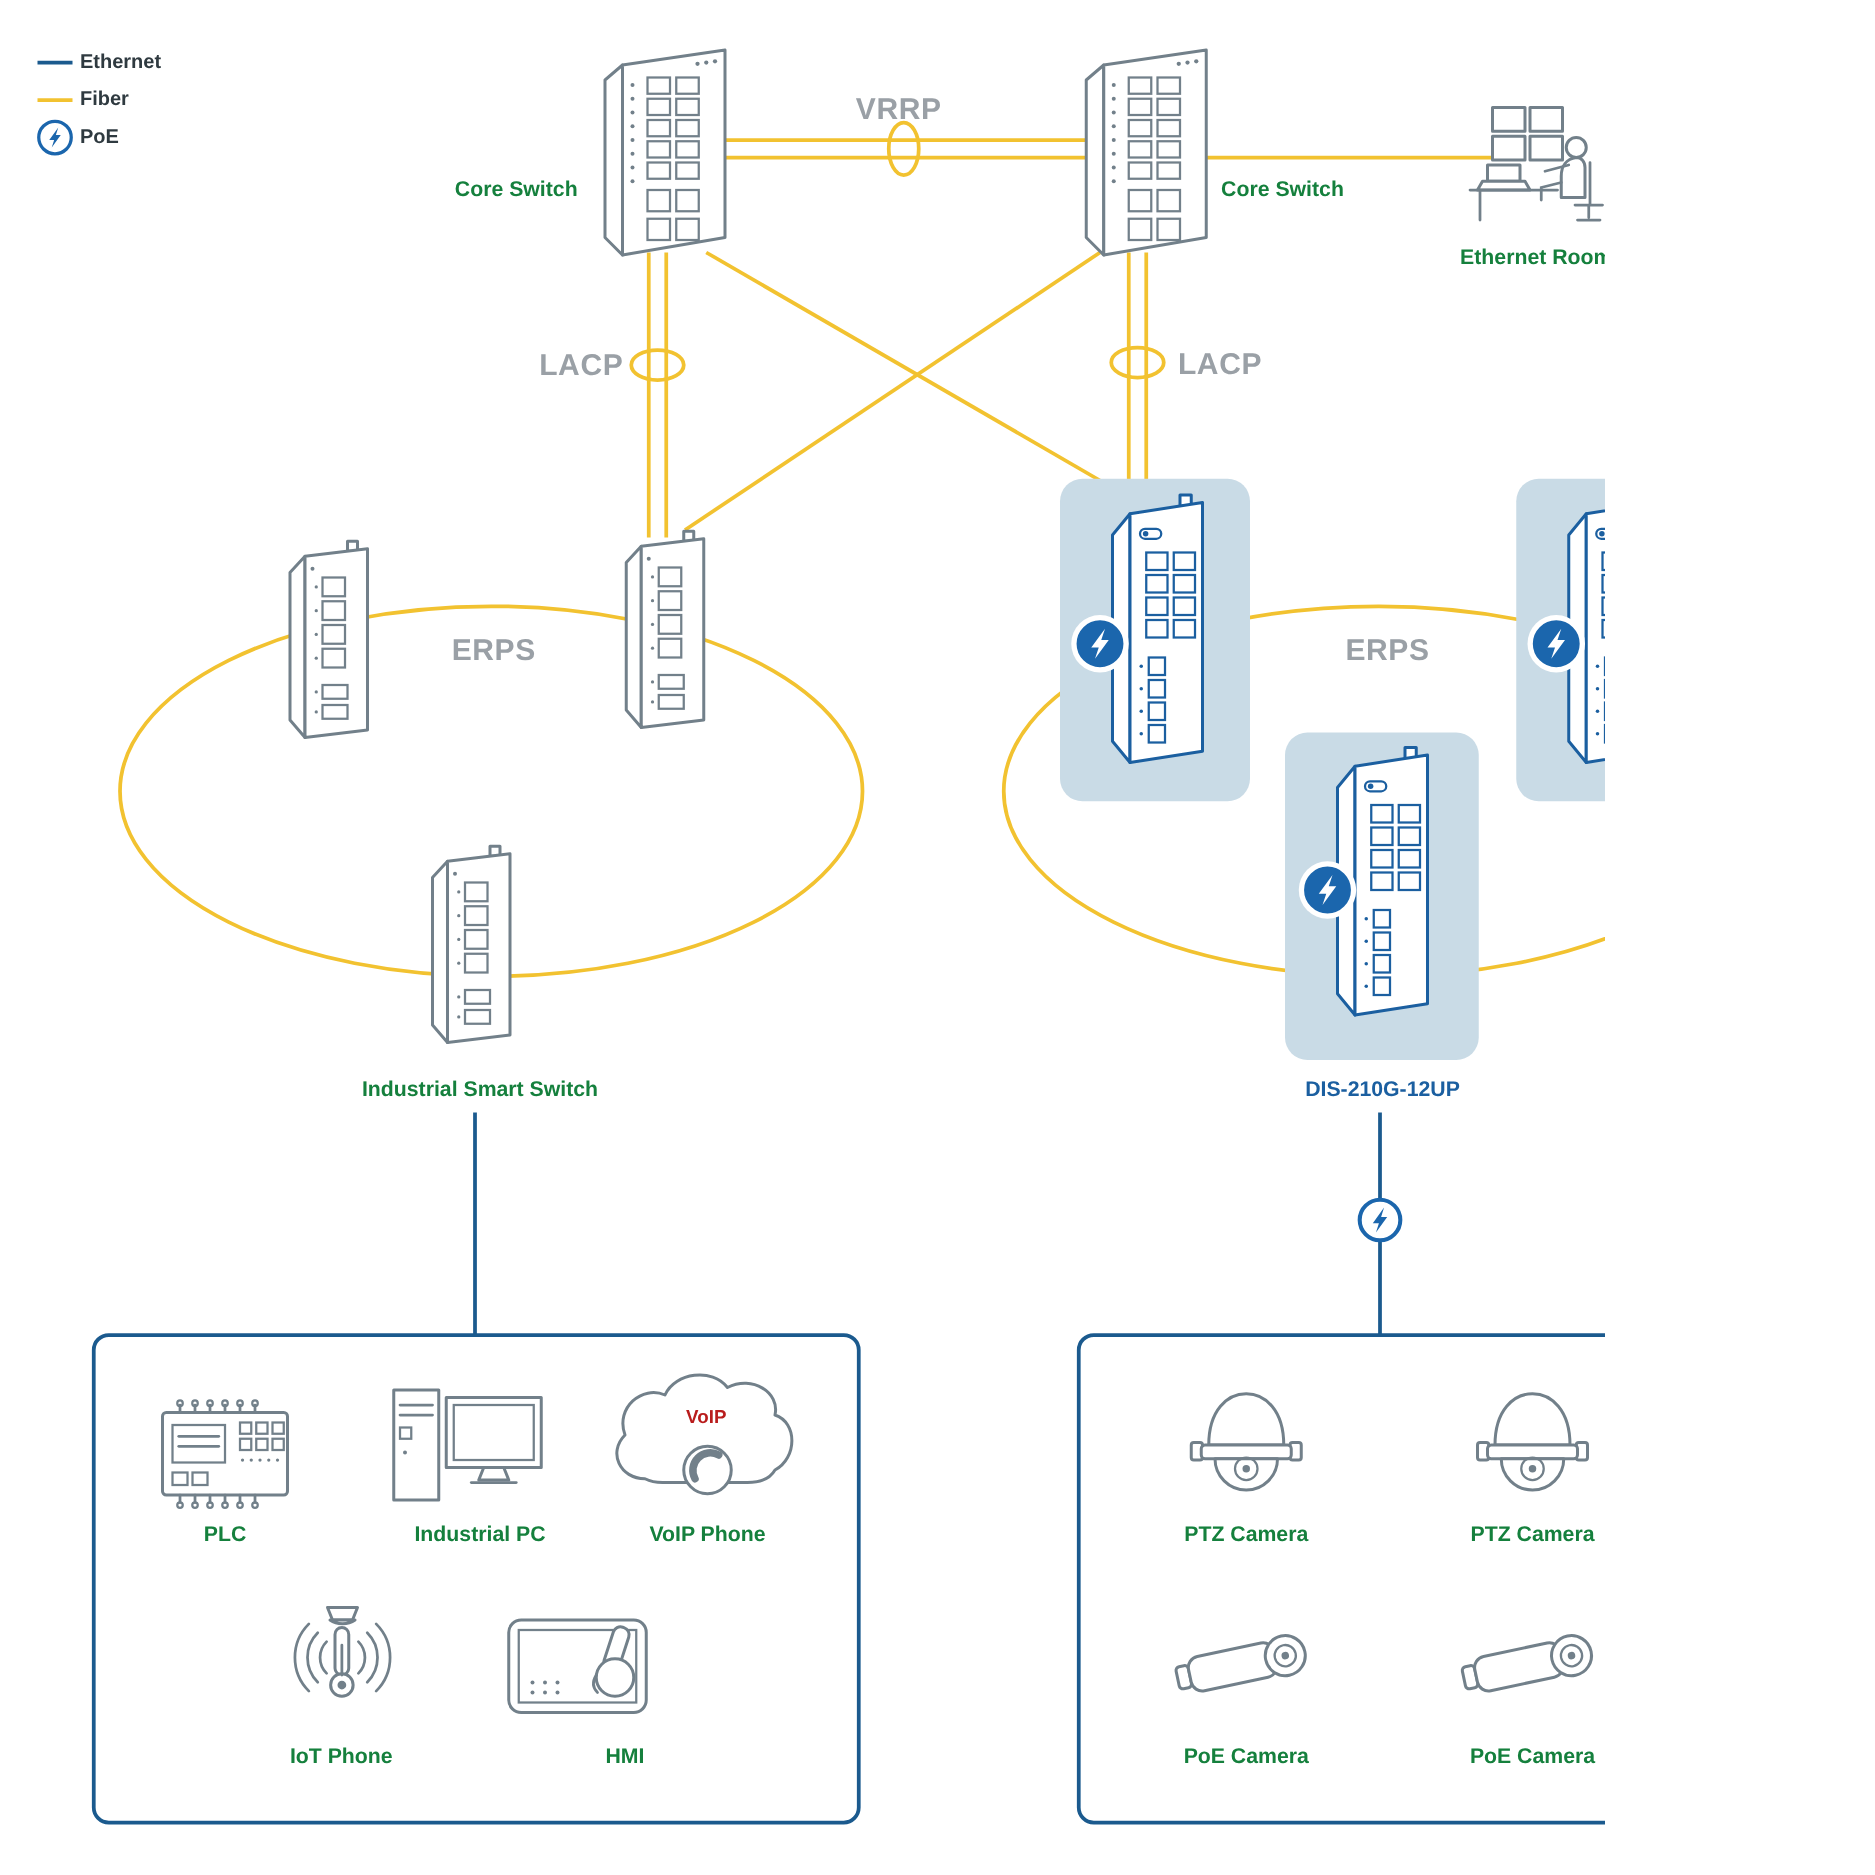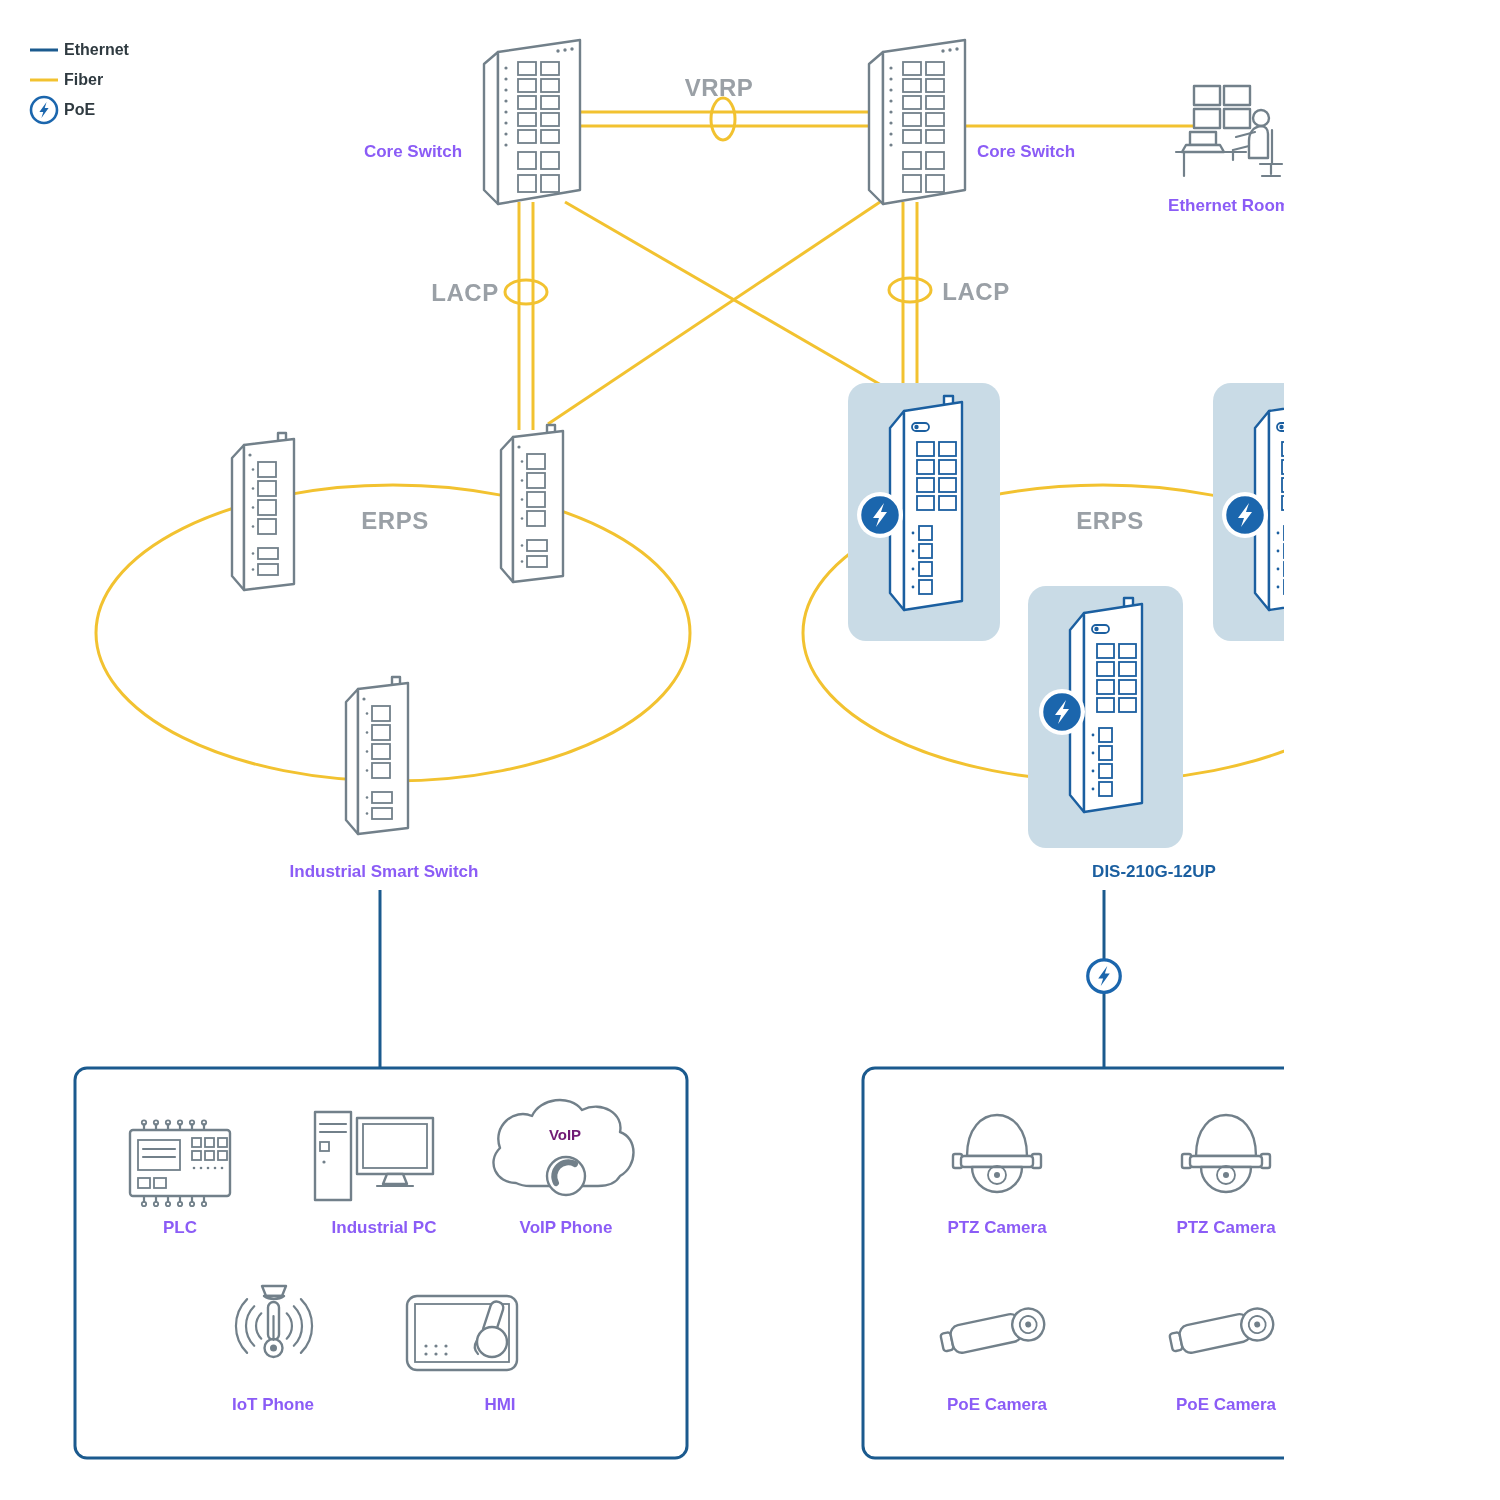--- a/index.html
+++ b/index.html
@@ -18,25 +18,25 @@
   .dotg    { fill:#72808a; stroke:none; }
   .port    { stroke:#72808a; stroke-width:1.8; fill:#fff; }
   .blueDev { stroke:#1b5fa0; stroke-width:2.4; fill:#fff; stroke-linejoin:round; }
   .portB   { stroke:#1b5fa0; stroke-width:1.8; fill:#fff; }
   .dotb    { fill:#1b5fa0; stroke:none; }
   .hl      { fill:#c9dbe6; stroke:none; }
   .bigbox  { fill:#fff; stroke:#1b5a8e; stroke-width:3; }
 
   
   .lbl { position:absolute; transform:translate(-50%,-50%); font-weight:700;
-         font-size:17px; color:#8b5cf6; white-space:nowrap; }
+         font-size:17px; color:#15803d; white-space:nowrap; }
   .proto { font-size:24px; color:#9aa0a6; letter-spacing:.5px; }
-  .model { color:#1b5fa0;margin-left:48px; }
+  .model { color:#1b5fa0; }
   .legend-lbl { transform:translate(0,-50%); font-size:16px; color:#2f3a40; }
-  .cloud-lbl { font-size:15px; color:#701a75; }
+  .cloud-lbl { font-size:15px; color:#b91c1c; }
 </style>
 </head>
 <body>
 
 <div class="canvas">
 
 <svg width="1500" height="1500" viewBox="0 0 1500 1500">
   <defs>
 
     <g id="coreSwitch">

